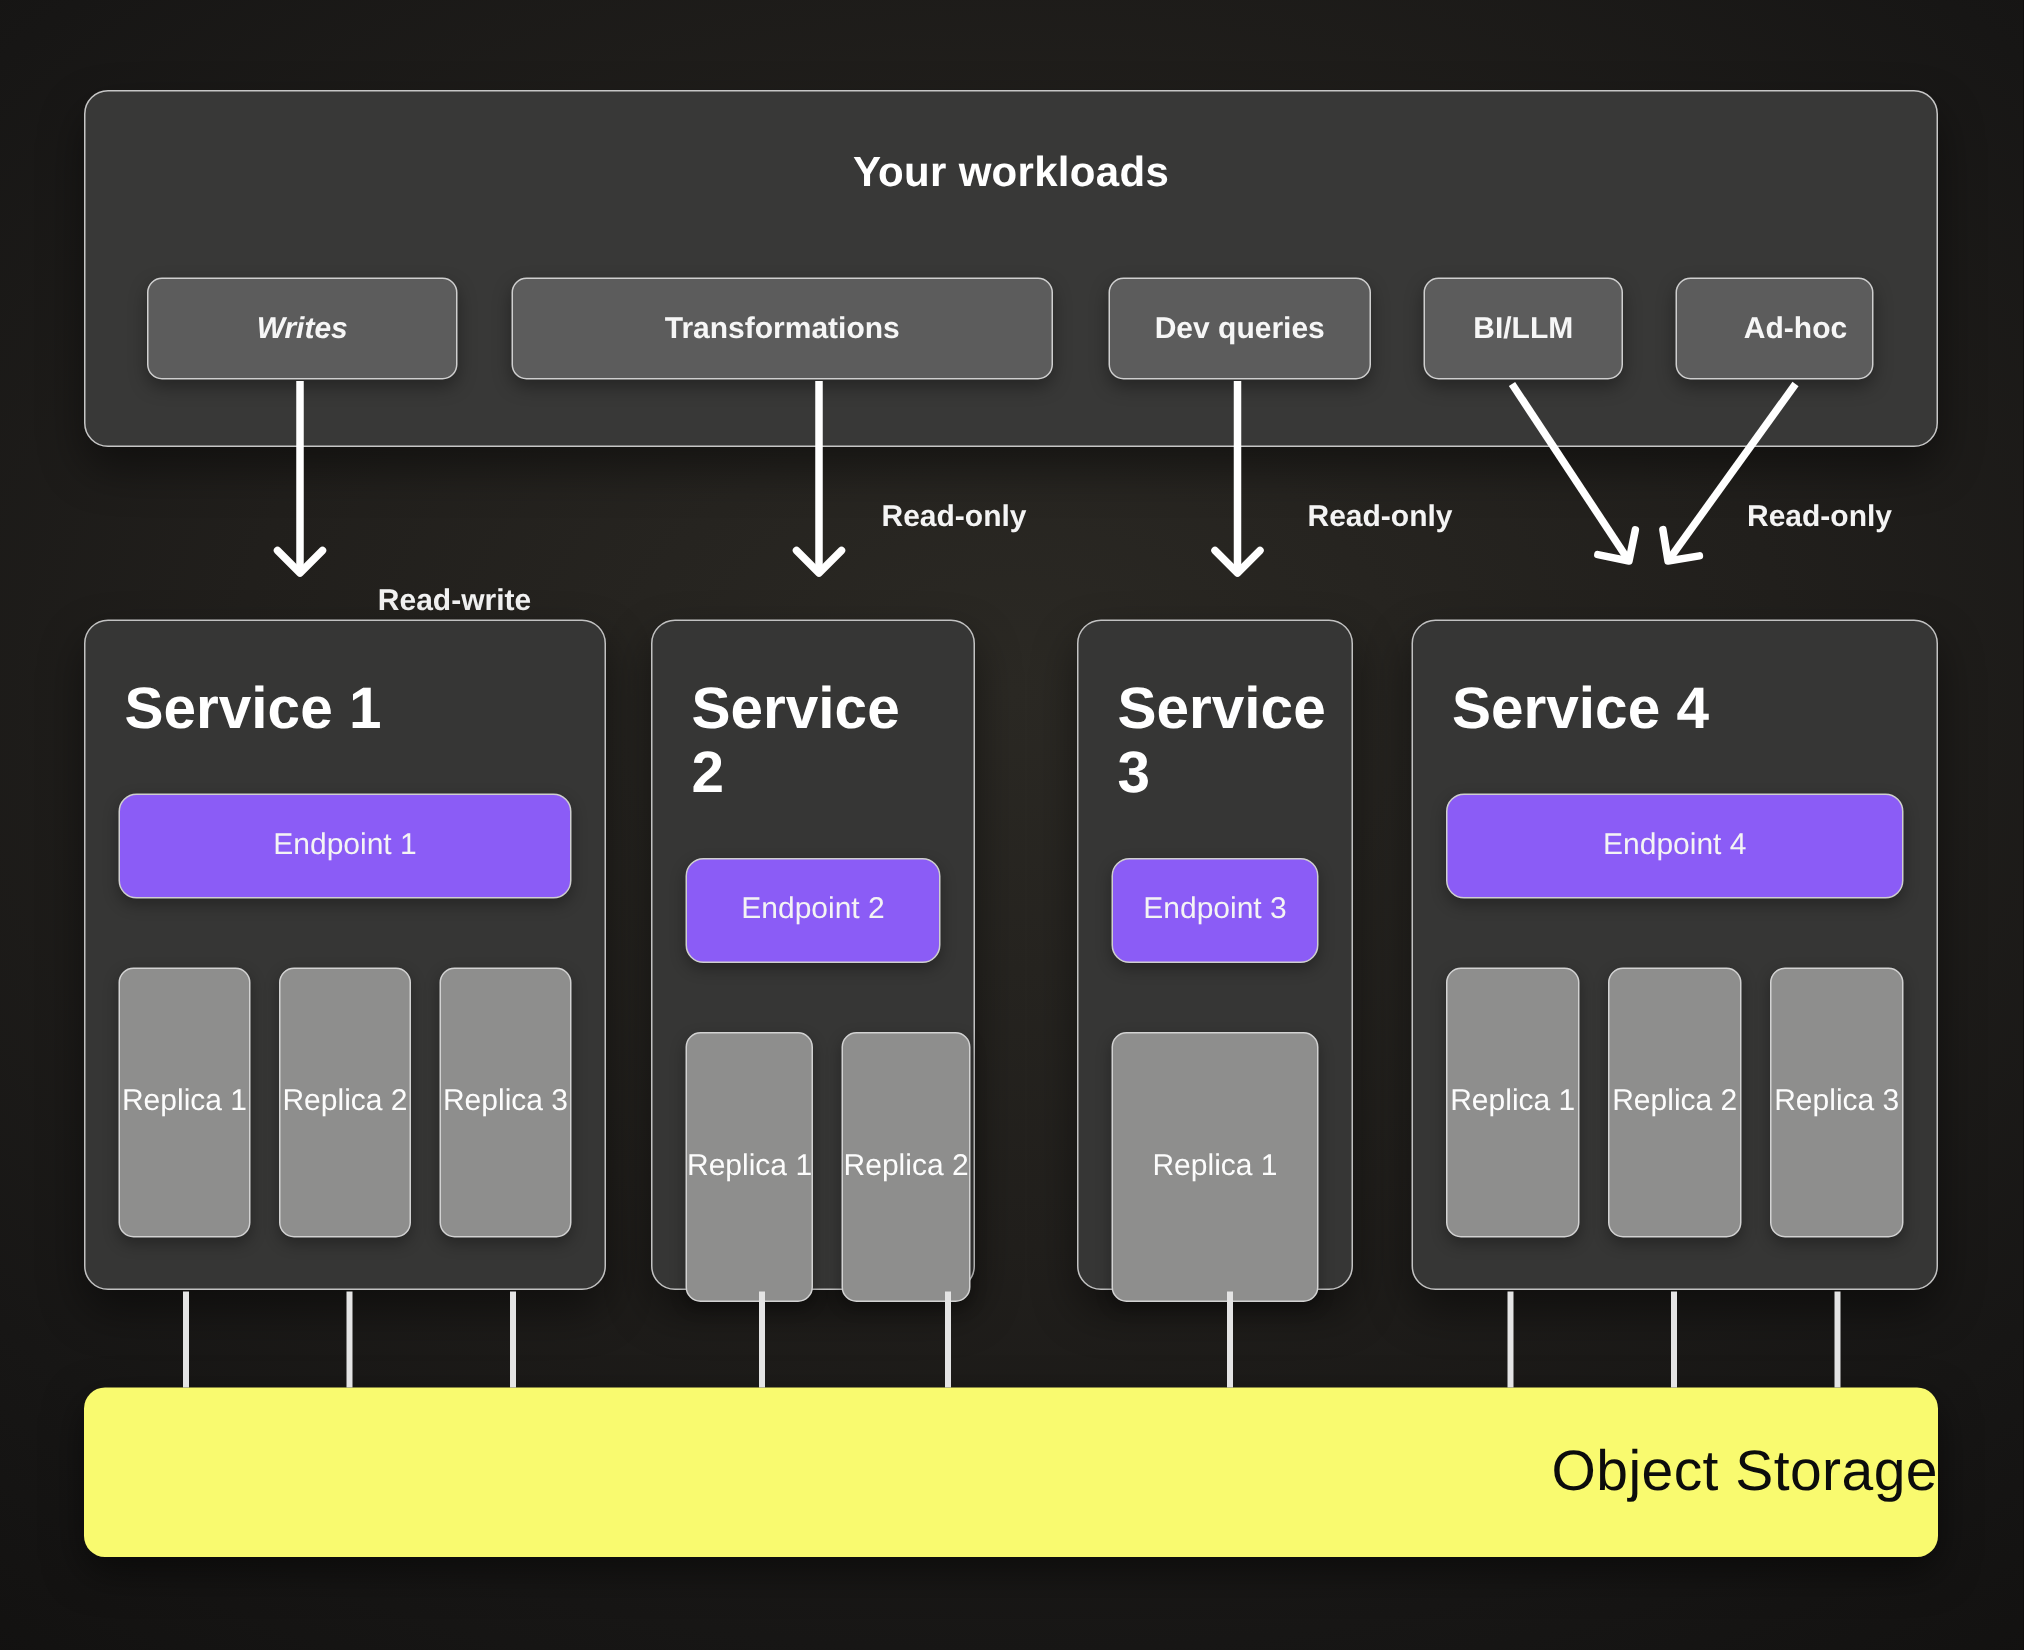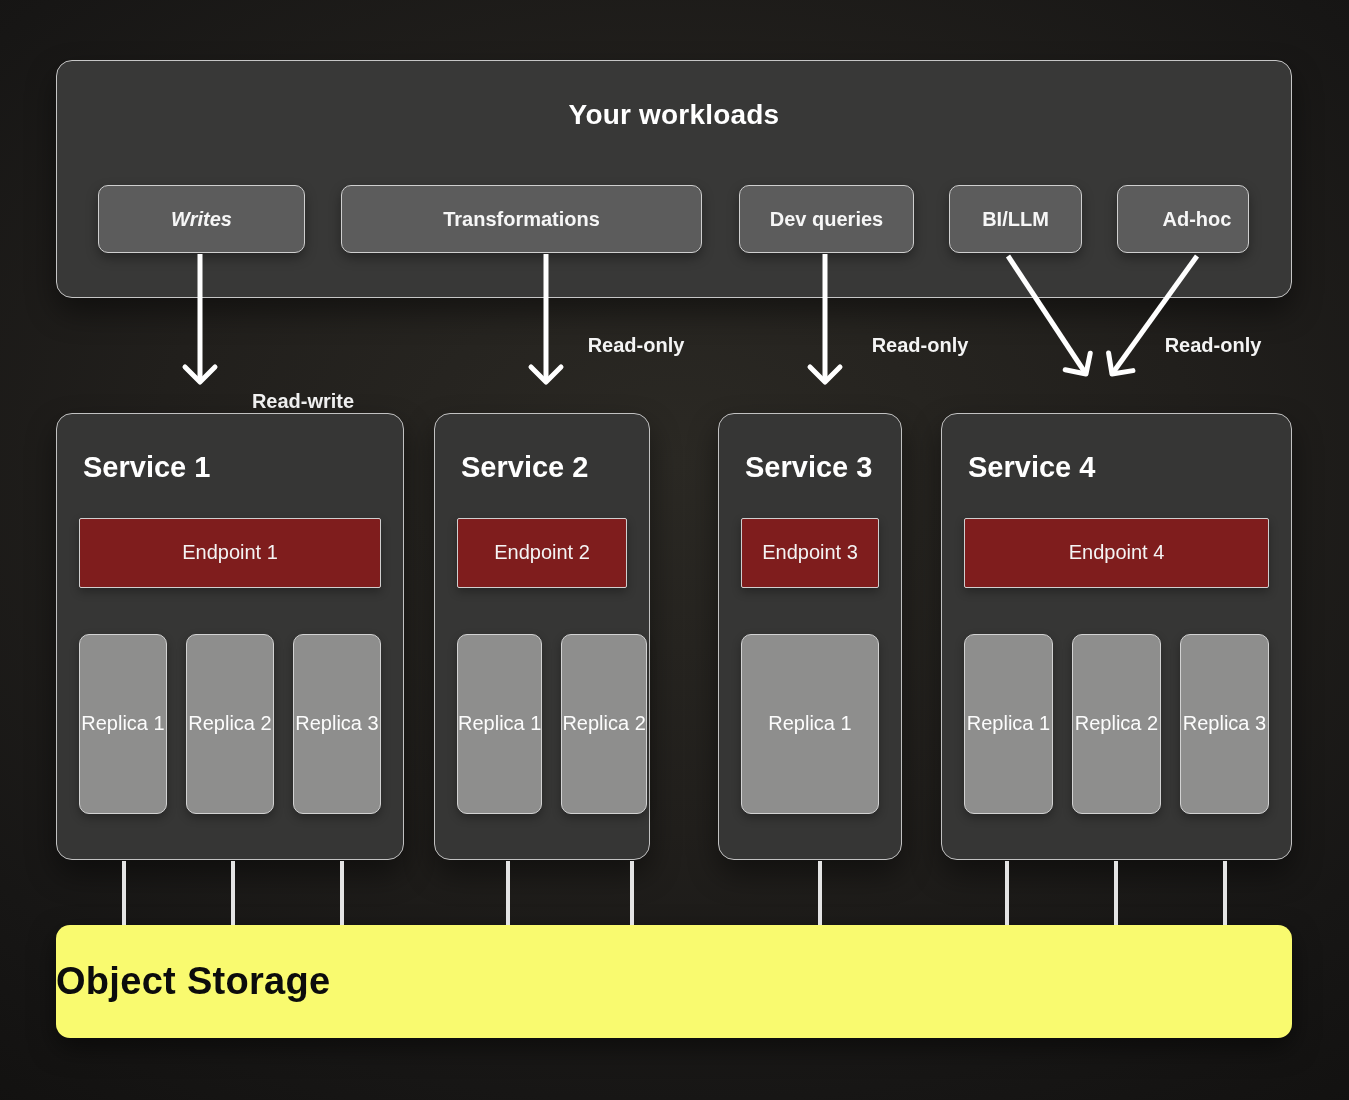--- a/index.html
+++ b/index.html
@@ -57,28 +57,28 @@
     box-shadow:0 14px 30px rgba(0,0,0,.45);
     padding:30px 22px 0 22px;
     display:flex; flex-direction:column;
   }
   .service-1 { left:56px;  width:348px; }
   .service-2 { left:434px; width:216px; }
   .service-3 { left:718px; width:184px; }
   .service-4 { left:941px; width:351px; }
 
   .service-name {
-    color:#ffffff; font-size:29px; font-weight:600;
+    color:#ffffff; font-size:39px; font-weight:600;
     margin:8px 0 34px 4px; line-height:1.1;
   }
   .endpoint {
     height:70px; flex:0 0 70px;
-    background:#7f1d1d;
+    background:#8b5cf6;
     border:1.5px solid #cfcfcf;
-    border-radius:2px;
+    border-radius:12px;
     display:flex; align-items:center; justify-content:center;
     color:#f4f4f4; font-size:20px; font-weight:500;
     box-shadow:0 4px 10px rgba(0,0,0,.3);
     text-align:right;
   }
   .replica-row {
     margin-top:46px; height:180px; flex:0 0 180px;
     display:flex; gap:19px;
   }
   .replica {
@@ -89,22 +89,22 @@
     display:flex; align-items:center; justify-content:center;
     color:#fcfcfc; font-size:20px; font-weight:500; white-space:nowrap;
     box-shadow:0 4px 10px rgba(0,0,0,.3);
   }
 
   
   .object-storage {
     position:absolute; left:56px; top:925px; width:1236px; height:113px;
     background:#f9fa6f;
     border-radius:14px;
-    display:flex; align-items:center; justify-content:flex-start;
-    color:#0c0c0c; font-size:38px; font-weight:700; letter-spacing:.3px;
+    display:flex; align-items:center; justify-content:flex-end;
+    color:#0c0c0c; font-size:38px; font-weight:400; letter-spacing:.3px;
     box-shadow:0 10px 26px rgba(0,0,0,.5);
   }
 
   
   .overlay {
     position:absolute; left:0; top:0; width:1349px; height:1100px;
     pointer-events:none; z-index:6;
   }
 </style>
 </head>

